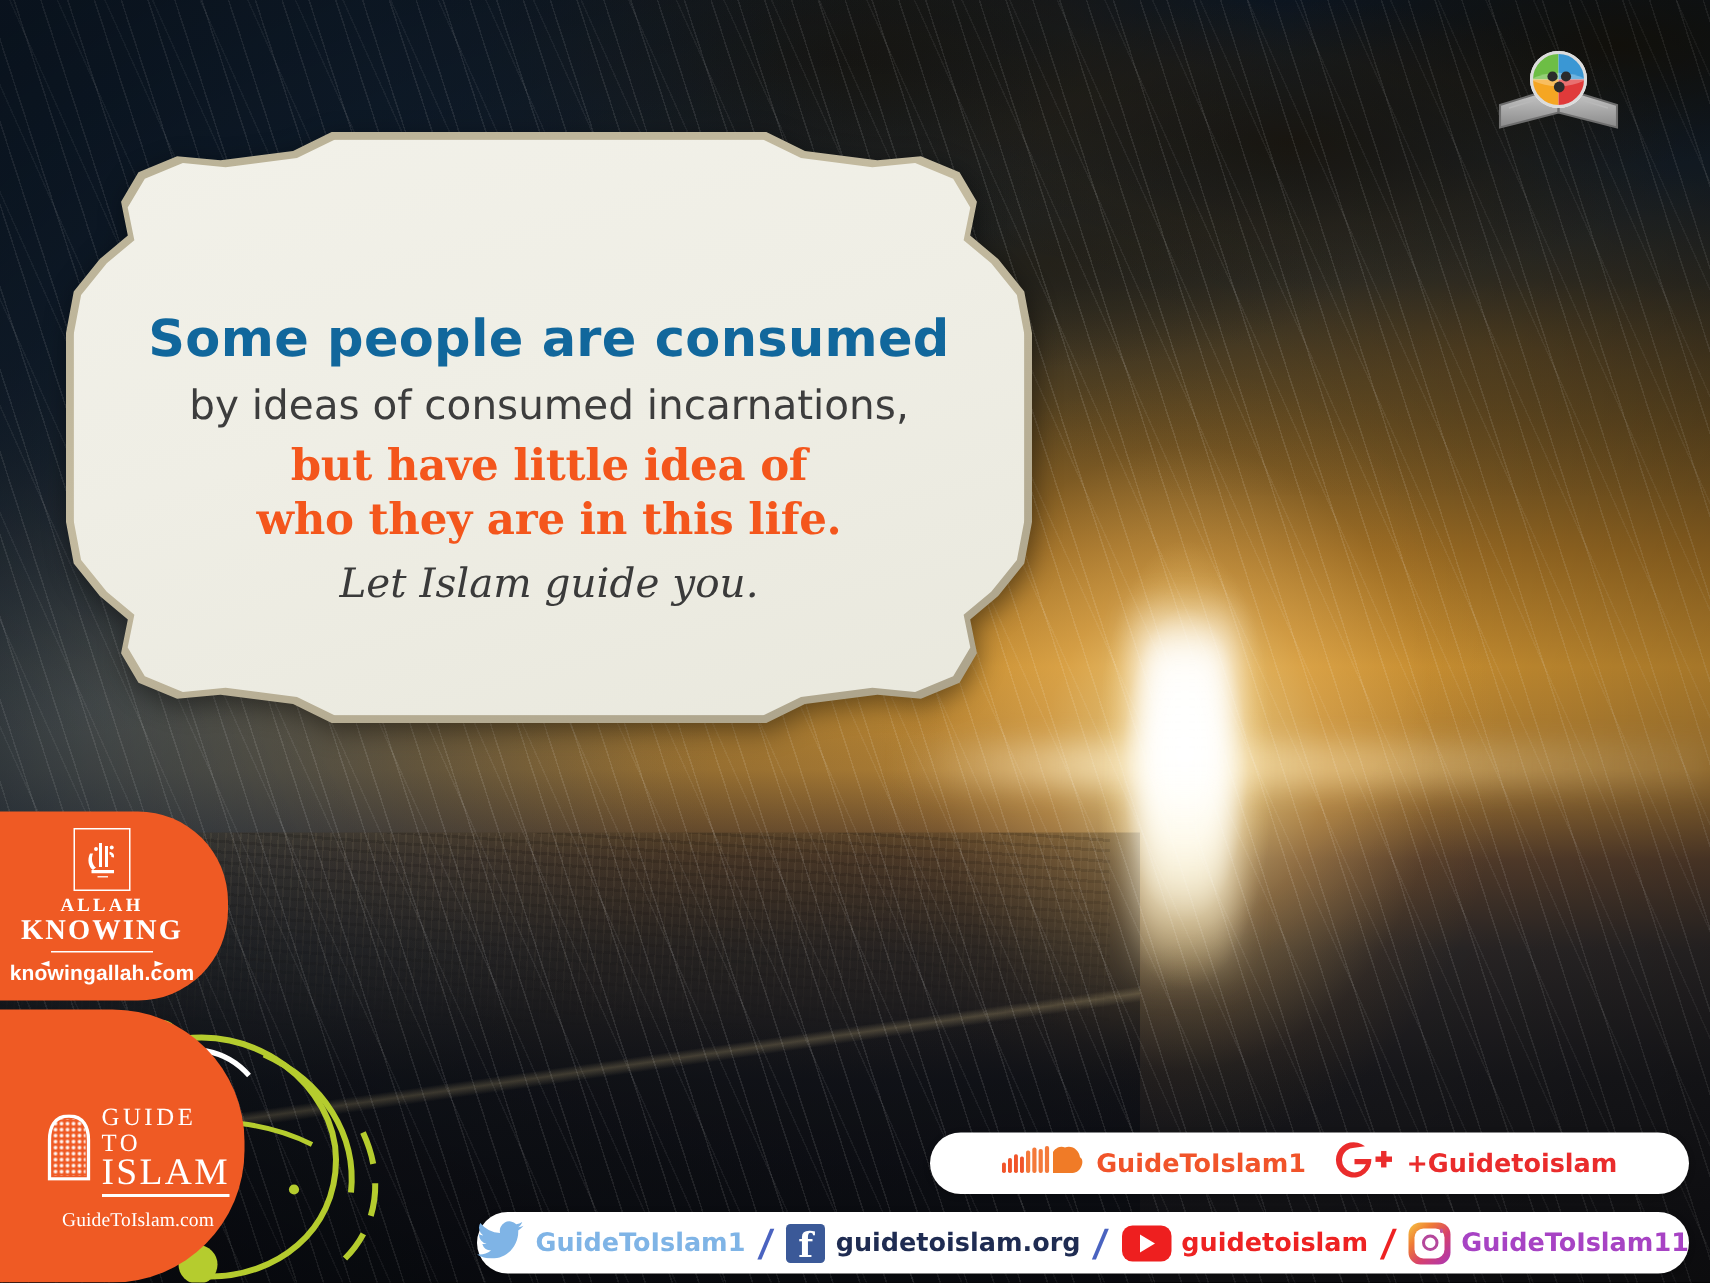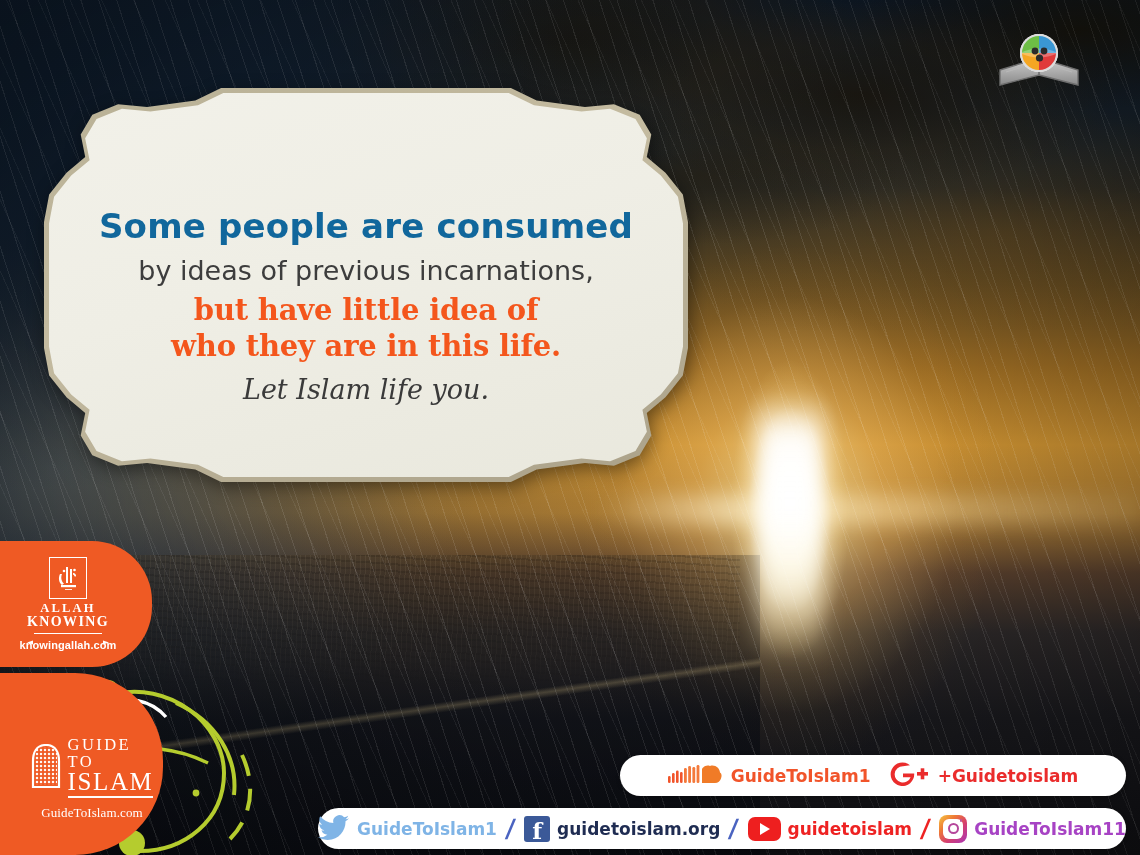--- a/index.html
+++ b/index.html
@@ -214,34 +214,34 @@
   }
   .ak-name {
     color: #fff; text-align: center; line-height: 1;
   }
   .ak-allah {
     font-family: "Liberation Serif", serif;
     font-size: 12.5px; font-weight: bold; letter-spacing: 2.2px;
   }
   .ak-knowing {
     font-family: "Liberation Serif", serif;
-    font-size: 14px; font-weight: bold; letter-spacing: 1.4px;
+    font-size: 19px; font-weight: bold; letter-spacing: 1.4px;
     margin-top: 1px;
   }
   .ak-rule {
     width: 82px; height: 5px; margin: 2px auto 3px;
     position: relative;
   }
   .ak-rule:before {
     content: ""; position: absolute; left: 7px; right: 7px; top: 2px;
     height: 1px; background: #fff;
   }
   .ak-url {
     font-family: "Liberation Sans", sans-serif;
-    font-size: 11px; font-weight: bold; color: #fff;
+    font-size: 14px; font-weight: bold; color: #fff;
     letter-spacing: 0.1px;
   }
 
   
   .gti-deco {
     position: absolute; left: -20px; top: 645px;
     width: 300px; height: 215px;
     pointer-events: none;
   }
   .gti-badge {
@@ -403,24 +403,24 @@
       <circle cx="48" cy="21" r="3.4" fill="#2b2b2b"></circle>
       <circle cx="43.5" cy="28" r="3.6" fill="#2b2b2b"></circle>
     </svg>
   </div>
 
   <div class="quote-card-wrap">
     <div class="quote-card-border"></div>
     <div class="quote-card-face"></div>
     <div class="quote-text">
       <div class="q-line1">Some people are consumed</div>
-      <div class="q-line2">by ideas of previous incarnations,</div>
+      <div class="q-line2">by ideas of consumed incarnations,</div>
       <div class="q-line3">but have little idea of</div>
       <div class="q-line4">who they are in this life.</div>
-      <div class="q-line5">Let Islam life you.</div>
+      <div class="q-line5">Let Islam guide you.</div>
     </div>
   </div>
 
   <div class="gti-deco">
     <svg viewBox="0 0 300 215" width="300" height="215">
       <g fill="none" stroke="#b5cc2e" stroke-width="4">
         <path d="M130 50 C190 34 244 80 244 128 C244 176 204 206 160 206"></path>
         <path d="M196 58 C236 76 258 112 254 150"></path>
       </g>
       <g fill="none" stroke="#b5cc2e" stroke-width="4" stroke-dasharray="22 13">

